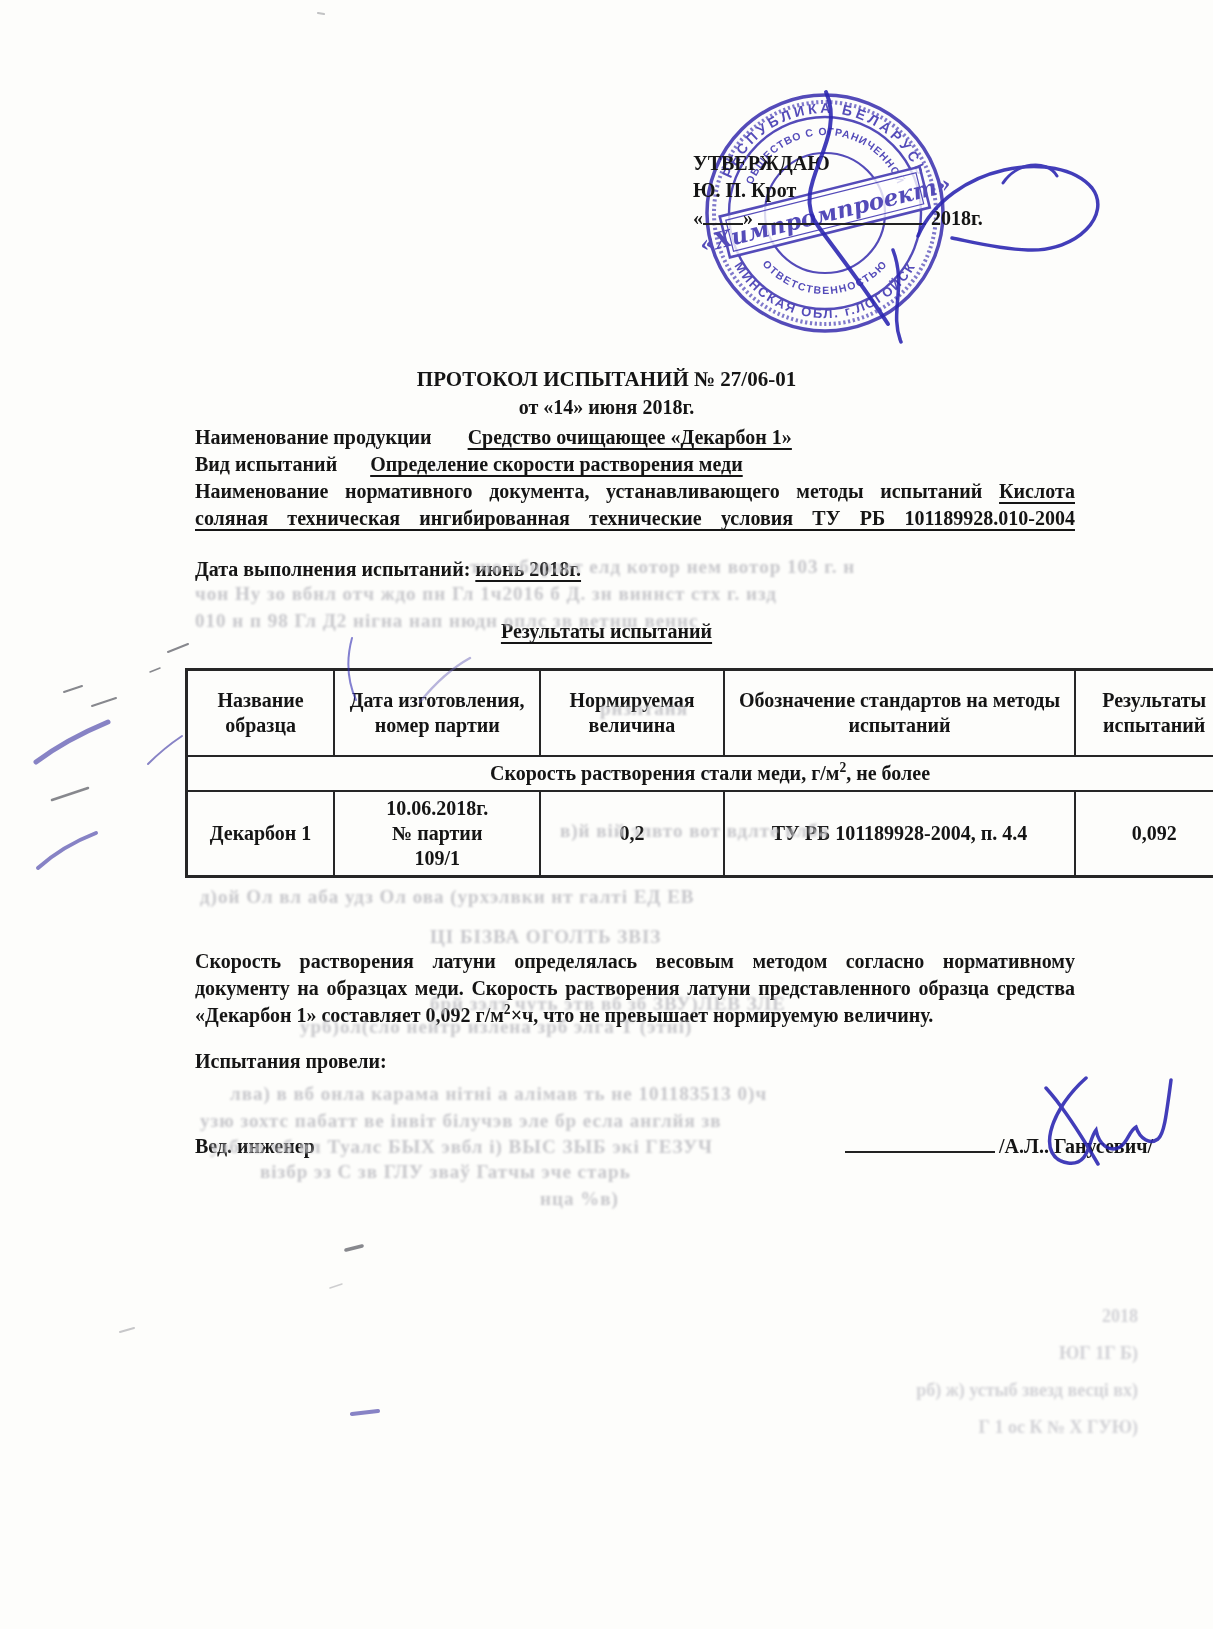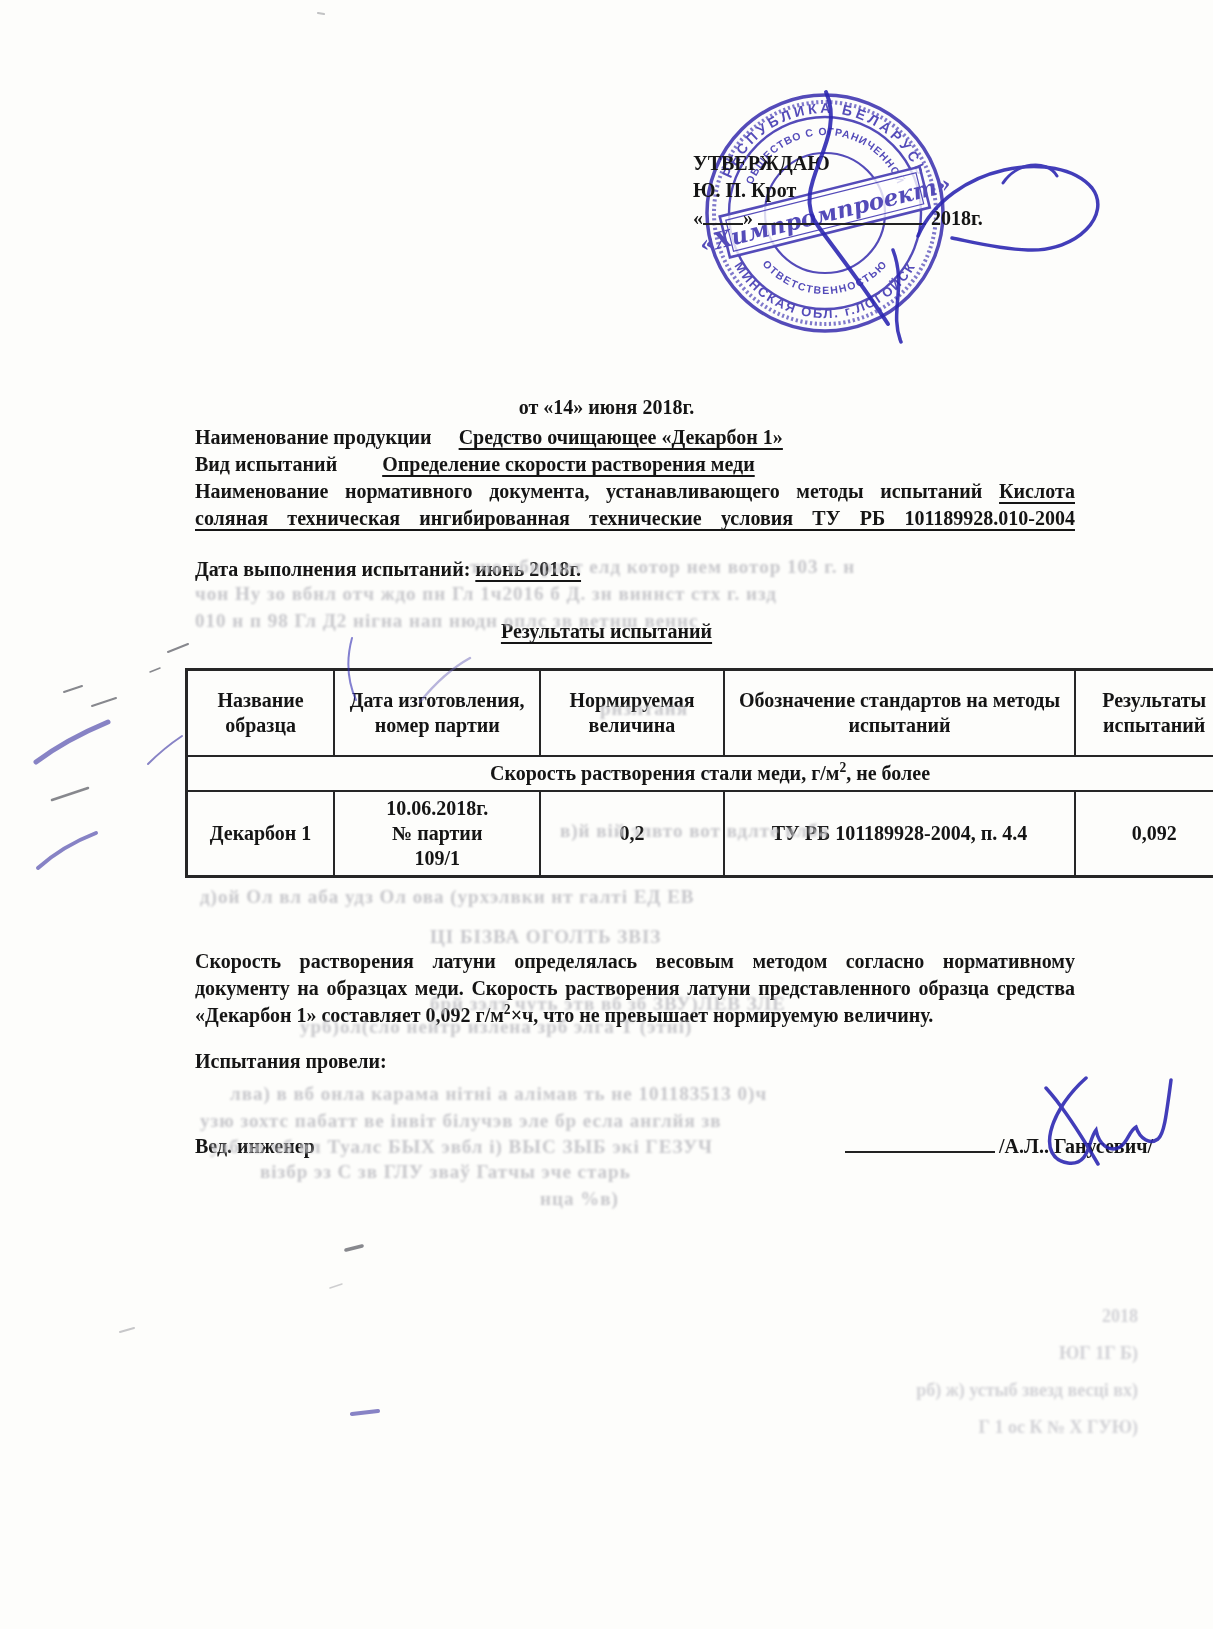--- a/index.html
+++ b/index.html
@@ -69,30 +69,31 @@
   <div class="abs approve">
     <div>УТВЕРЖДАЮ</div>
     <div>Ю. П. Крот</div>
     <div>
       <span>«</span><span class="blank" style="width:40px"></span><span>»</span>
       <span class="blank" style="width:168px"></span>
       <span>2018г.</span>
     </div>
   </div>
 
+  <div class="abs center doc-text title1" style="top:366px">ПРОТОКОЛ ИСПЫТАНИЙ № 27/06-01</div>
   <div class="abs center doc-text" style="top:394px">от «14» июня 2018г.</div>
 
   <div class="abs doc-text" style="left:195px;top:424px;width:880px">
     <div>
       <span>Наименование продукции</span>
-      <span class="u" style="margin-left:22px">Средство очищающее «Декарбон 1»</span>
+      <span class="u" style="margin-left:31px">Средство очищающее «Декарбон 1»</span>
     </div>
     <div>
       <span>Вид испытаний</span>
-      <span class="u" style="margin-left:40px">Определение скорости растворения меди</span>
+      <span class="u" style="margin-left:28px">Определение скорости растворения меди</span>
     </div>
     <div class="jlast">
       <span>Наименование нормативного документа, устанавливающего методы испытаний</span>
       <span class="u">Кислота</span>
     </div>
     <div class="jlast">
       <span class="u">соляная техническая ингибированная технические условия ТУ РБ 101189928.010-2004</span>
     </div>
   </div>
 

